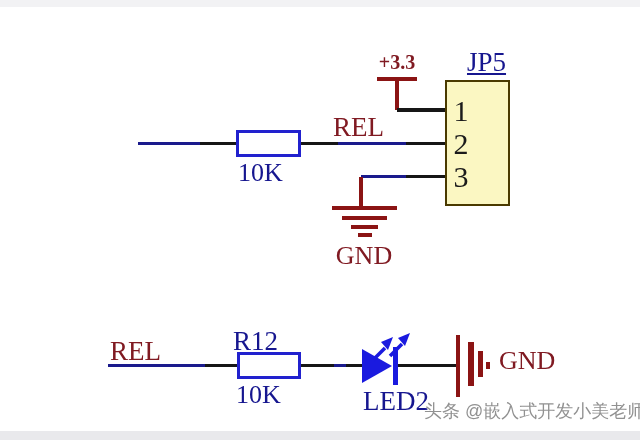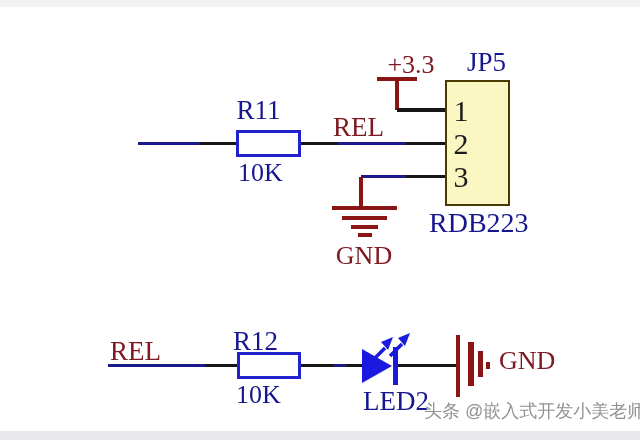--- a/index.html
+++ b/index.html
@@ -34,45 +34,43 @@
   <div class="strip" style="top:431px;height:9px;background:#e9e9ec;"></div>
 
 
   <div class="wire w-blue" style="left:138px;top:142px;width:62px;height:3px;"></div>
   <div class="wire w-black" style="left:200px;top:142px;width:37px;height:3px;"></div>
   <div class="wire w-black" style="left:301px;top:142px;width:37px;height:3px;"></div>
   <div class="wire w-blue" style="left:338px;top:142px;width:68px;height:3px;"></div>
   <div class="wire w-black" style="left:406px;top:142px;width:39px;height:3px;"></div>
 
   <div class="resistor-body" style="left:236px;top:130px;width:65px;height:27px;"></div>
-  <div class="blue-label centered" style="left:226px;top:97px;width:65px;">R11</div>
   <div class="blue-label centered" style="left:228px;top:160px;width:65px;font-size:26px;">10K</div>
 
   <div class="net-label" style="left:333px;top:114px;">REL</div>
 
-  <div class="net-label centered" style="left:381px;top:52px;width:60px;font-size:26px;">+3.3</div>
+  <div class="net-label centered" style="left:367px;top:52px;width:60px;font-size:20px;font-weight:bold;">+3.3</div>
   <div class="wire w-red" style="left:377px;top:77px;width:40px;height:4px;"></div>
   <div class="wire w-red" style="left:395px;top:81px;width:4px;height:29px;"></div>
   <div class="wire w-black" style="left:397px;top:108px;width:48px;height:4px;"></div>
 
   <div class="wire w-black" style="left:406px;top:175px;width:39px;height:3px;"></div>
   <div class="wire w-blue" style="left:361px;top:175px;width:45px;height:3px;"></div>
   <div class="wire w-red" style="left:359px;top:177px;width:4px;height:30px;"></div>
   <div class="gnd-bar" style="left:332px;top:206px;width:65px;height:4px;"></div>
   <div class="gnd-bar" style="left:342px;top:216px;width:45px;height:4px;"></div>
   <div class="gnd-bar" style="left:351px;top:225px;width:27px;height:4px;"></div>
   <div class="gnd-bar" style="left:358px;top:233px;width:14px;height:4px;"></div>
   <div class="net-label centered" style="left:334px;top:243px;width:60px;font-size:26px;">GND</div>
 
-  <div class="blue-label centered" style="left:459px;top:49px;width:55px;">JP5</div>
+  <div class="blue-label centered" style="left:459px;top:49px;width:55px;text-decoration:underline;">JP5</div>
   <div class="connector-body" style="left:445px;top:80px;width:65px;height:126px;"></div>
   <div class="pin-num" style="left:447px;top:96px;">1</div>
   <div class="pin-num" style="left:447px;top:129px;">2</div>
   <div class="pin-num" style="left:447px;top:162px;">3</div>
-  <div class="blue-label" style="left:429px;top:209px;font-size:28px;">RDB223</div>
 
   <div class="net-label" style="left:110px;top:338px;">REL</div>
 
   <div class="wire w-blue" style="left:108px;top:364px;width:97px;height:3px;"></div>
   <div class="wire w-black" style="left:205px;top:364px;width:32px;height:3px;"></div>
   <div class="wire w-black" style="left:301px;top:364px;width:33px;height:3px;"></div>
   <div class="wire w-blue" style="left:334px;top:364px;width:12px;height:3px;"></div>
   <div class="wire w-black" style="left:346px;top:364px;width:16px;height:3px;"></div>
   <div class="wire w-black" style="left:398px;top:364px;width:59px;height:3px;"></div>
 

